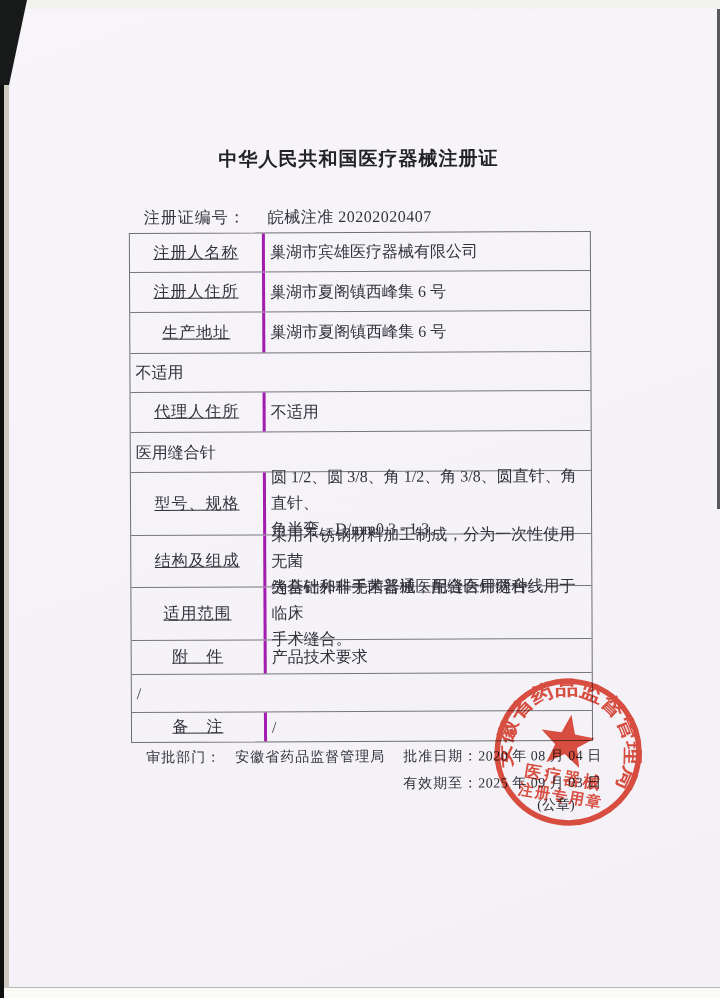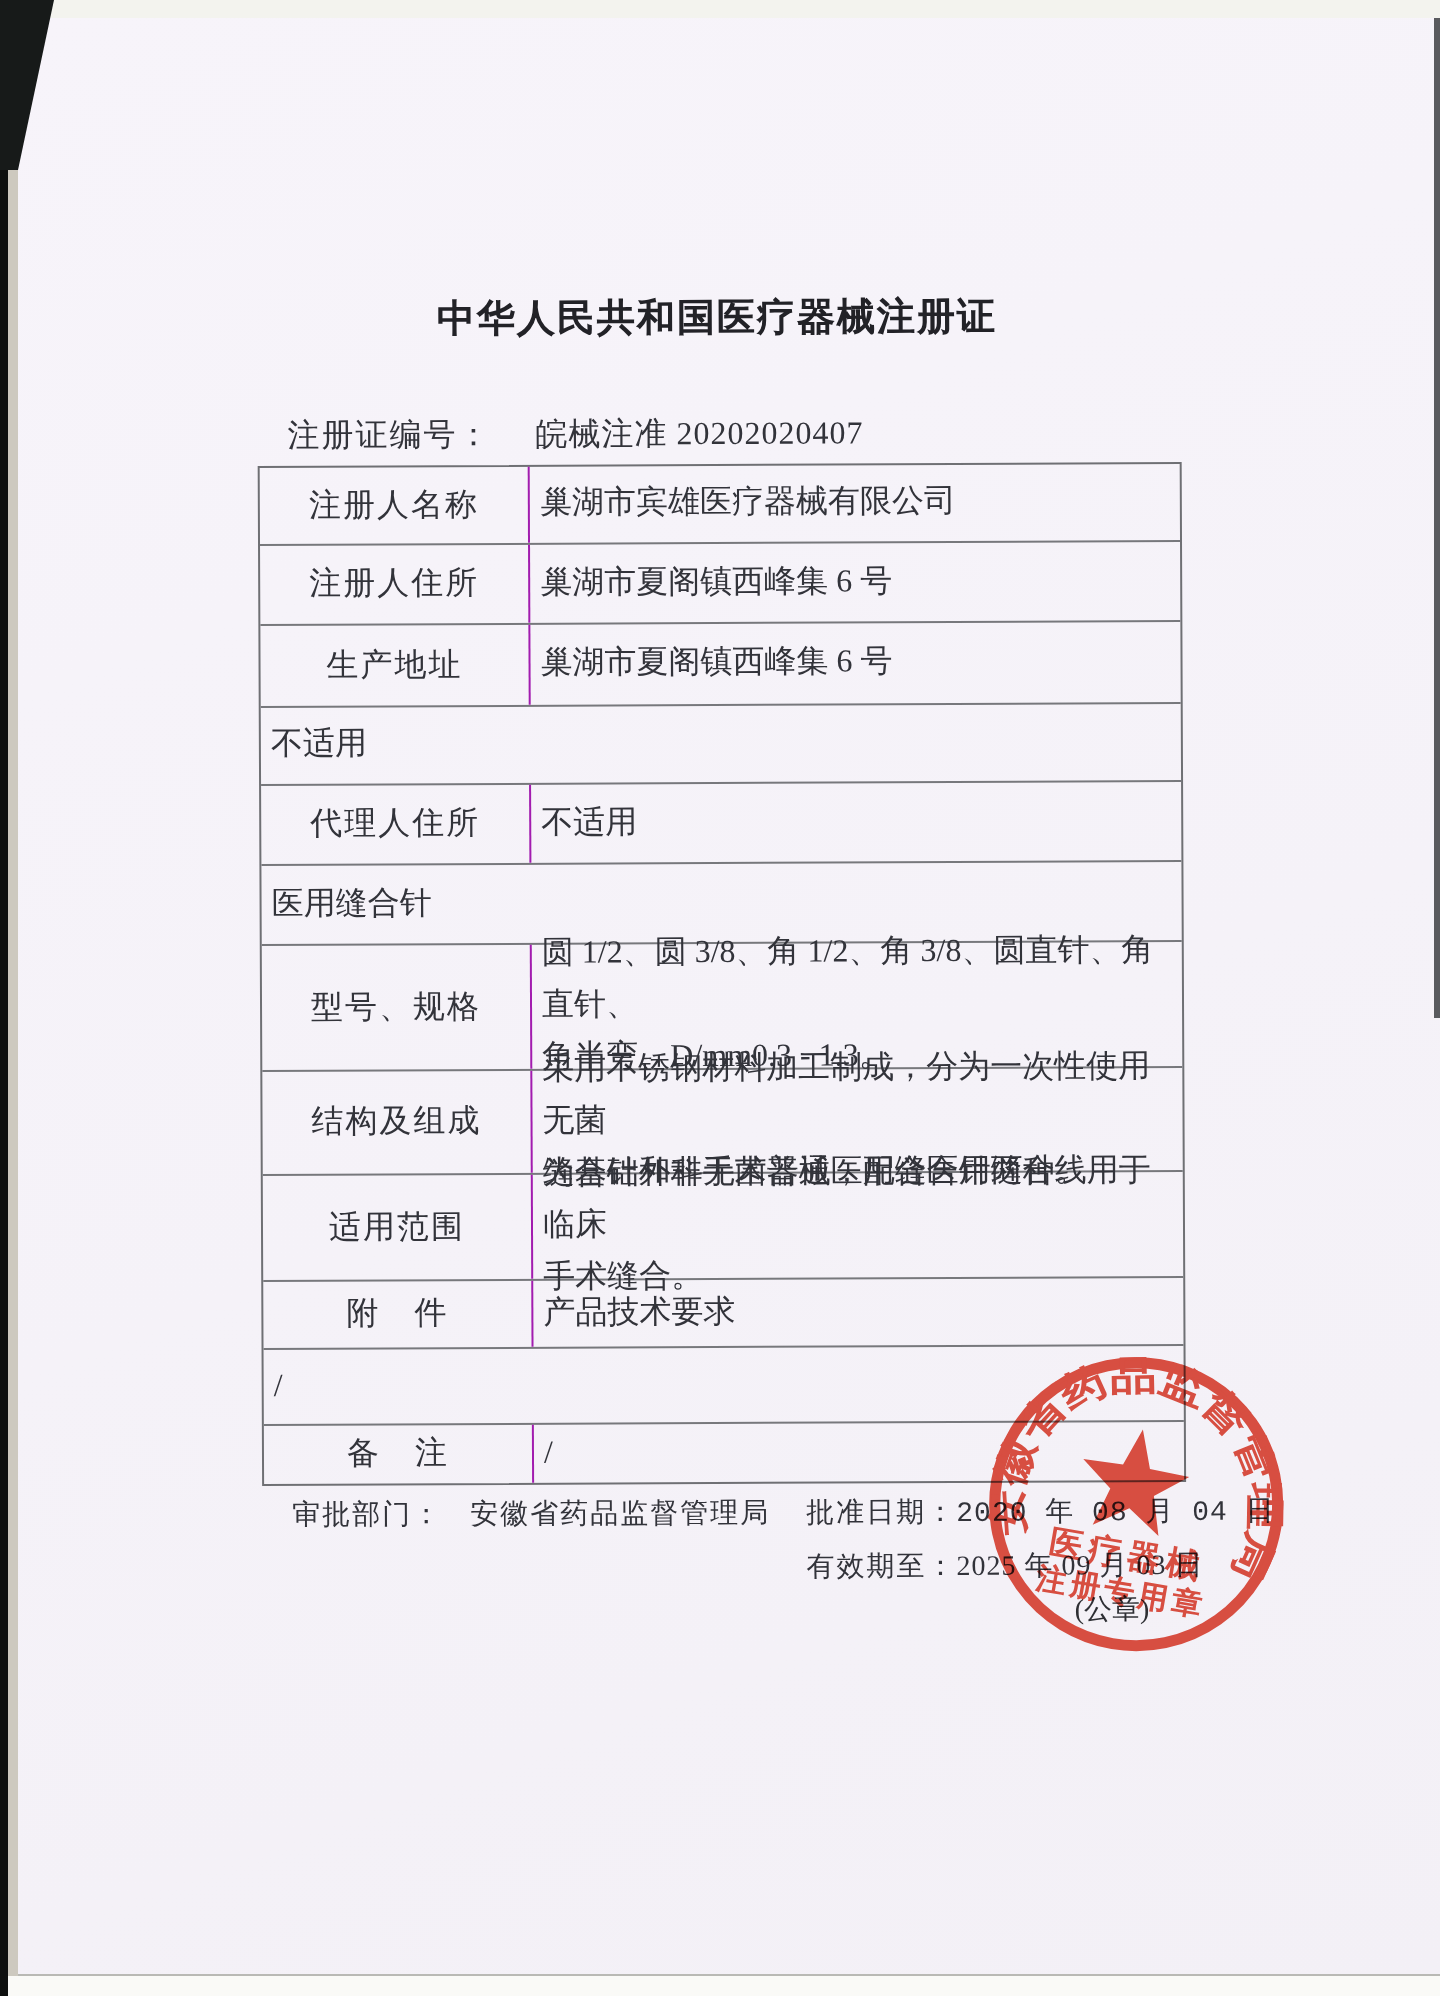--- a/index.html
+++ b/index.html
@@ -28,42 +28,42 @@
     font-size:19px;font-weight:700;letter-spacing:1px;color:#222227;}
   .regline{position:absolute;top:207px;left:145px;font-size:16px;}
   .regline .lab{letter-spacing:1px;}
   .regline .val{margin-left:22px;letter-spacing:0.5px;}
   
   .cert-table{position:absolute;left:130px;top:232px;width:462px;border:1px solid #6f7074;
     box-sizing:border-box;}
   .trow{display:flex;box-sizing:border-box;}
   .trow + .trow{border-top:1px solid #77787c;}
   .cell{box-sizing:border-box;}
-  .cell.lab{width:135px;border-right:1px solid #a21caf;display:flex;align-items:center;
-    justify-content:center;text-align:left;font-size:16px;letter-spacing:1px;flex:none;}
+  .cell.lab{width:135px;border-right:3px solid #a21caf;display:flex;align-items:center;
+    justify-content:center;text-align:left;font-size:16px;letter-spacing:1px;flex:none;text-decoration:underline;}
   .cell.val{flex:1;display:flex;align-items:center;padding-left:5px;padding-right:4px;
     font-size:16px;line-height:26px;white-space:pre-wrap;}
   .trow:nth-child(1){height:38px}
   .trow:nth-child(2){height:40px}
   .trow:nth-child(3){height:41px}
   .trow:nth-child(4){height:39px}
   .trow:nth-child(5){height:40px}
   .trow:nth-child(6){height:40px}
   .trow:nth-child(7){height:63px}
   .trow:nth-child(8){height:52px}
   .trow:nth-child(9){height:53px}
   .trow:nth-child(10){height:34px}
   .trow:nth-child(11){height:38px}
   .trow:nth-child(12){height:30px}
   
   .footer-left{position:absolute;left:145px;top:748px;font-size:14px;letter-spacing:1px;}
   .footer-left .val{margin-left:14px;}
   .f-right-lab{position:absolute;left:402px;font-size:14px;letter-spacing:1px;}
   .f-right-val{position:absolute;left:477px;font-size:14px;letter-spacing:0.5px;}
-  .y1{top:748px;font-family:Liberation Mono, monospace;} .y2{top:775px;text-align:center;}
+  .y1{top:748px;} .y2{top:775px;text-align:center;}
   .seal-note{position:absolute;left:536px;top:797px;font-size:14px;color:#2e2f34;z-index:2;}
   
   .stamp{position:absolute;left:471px;top:657px;width:192px;height:192px;z-index:6;
     transform:rotate(10deg);mix-blend-mode:multiply;opacity:0.88;}
   .stamp text{font-family:"Liberation Serif","DejaVu Serif",serif;font-weight:700;}
 </style>
 </head>
 <body>
 
 <div class="edge-top"></div>

